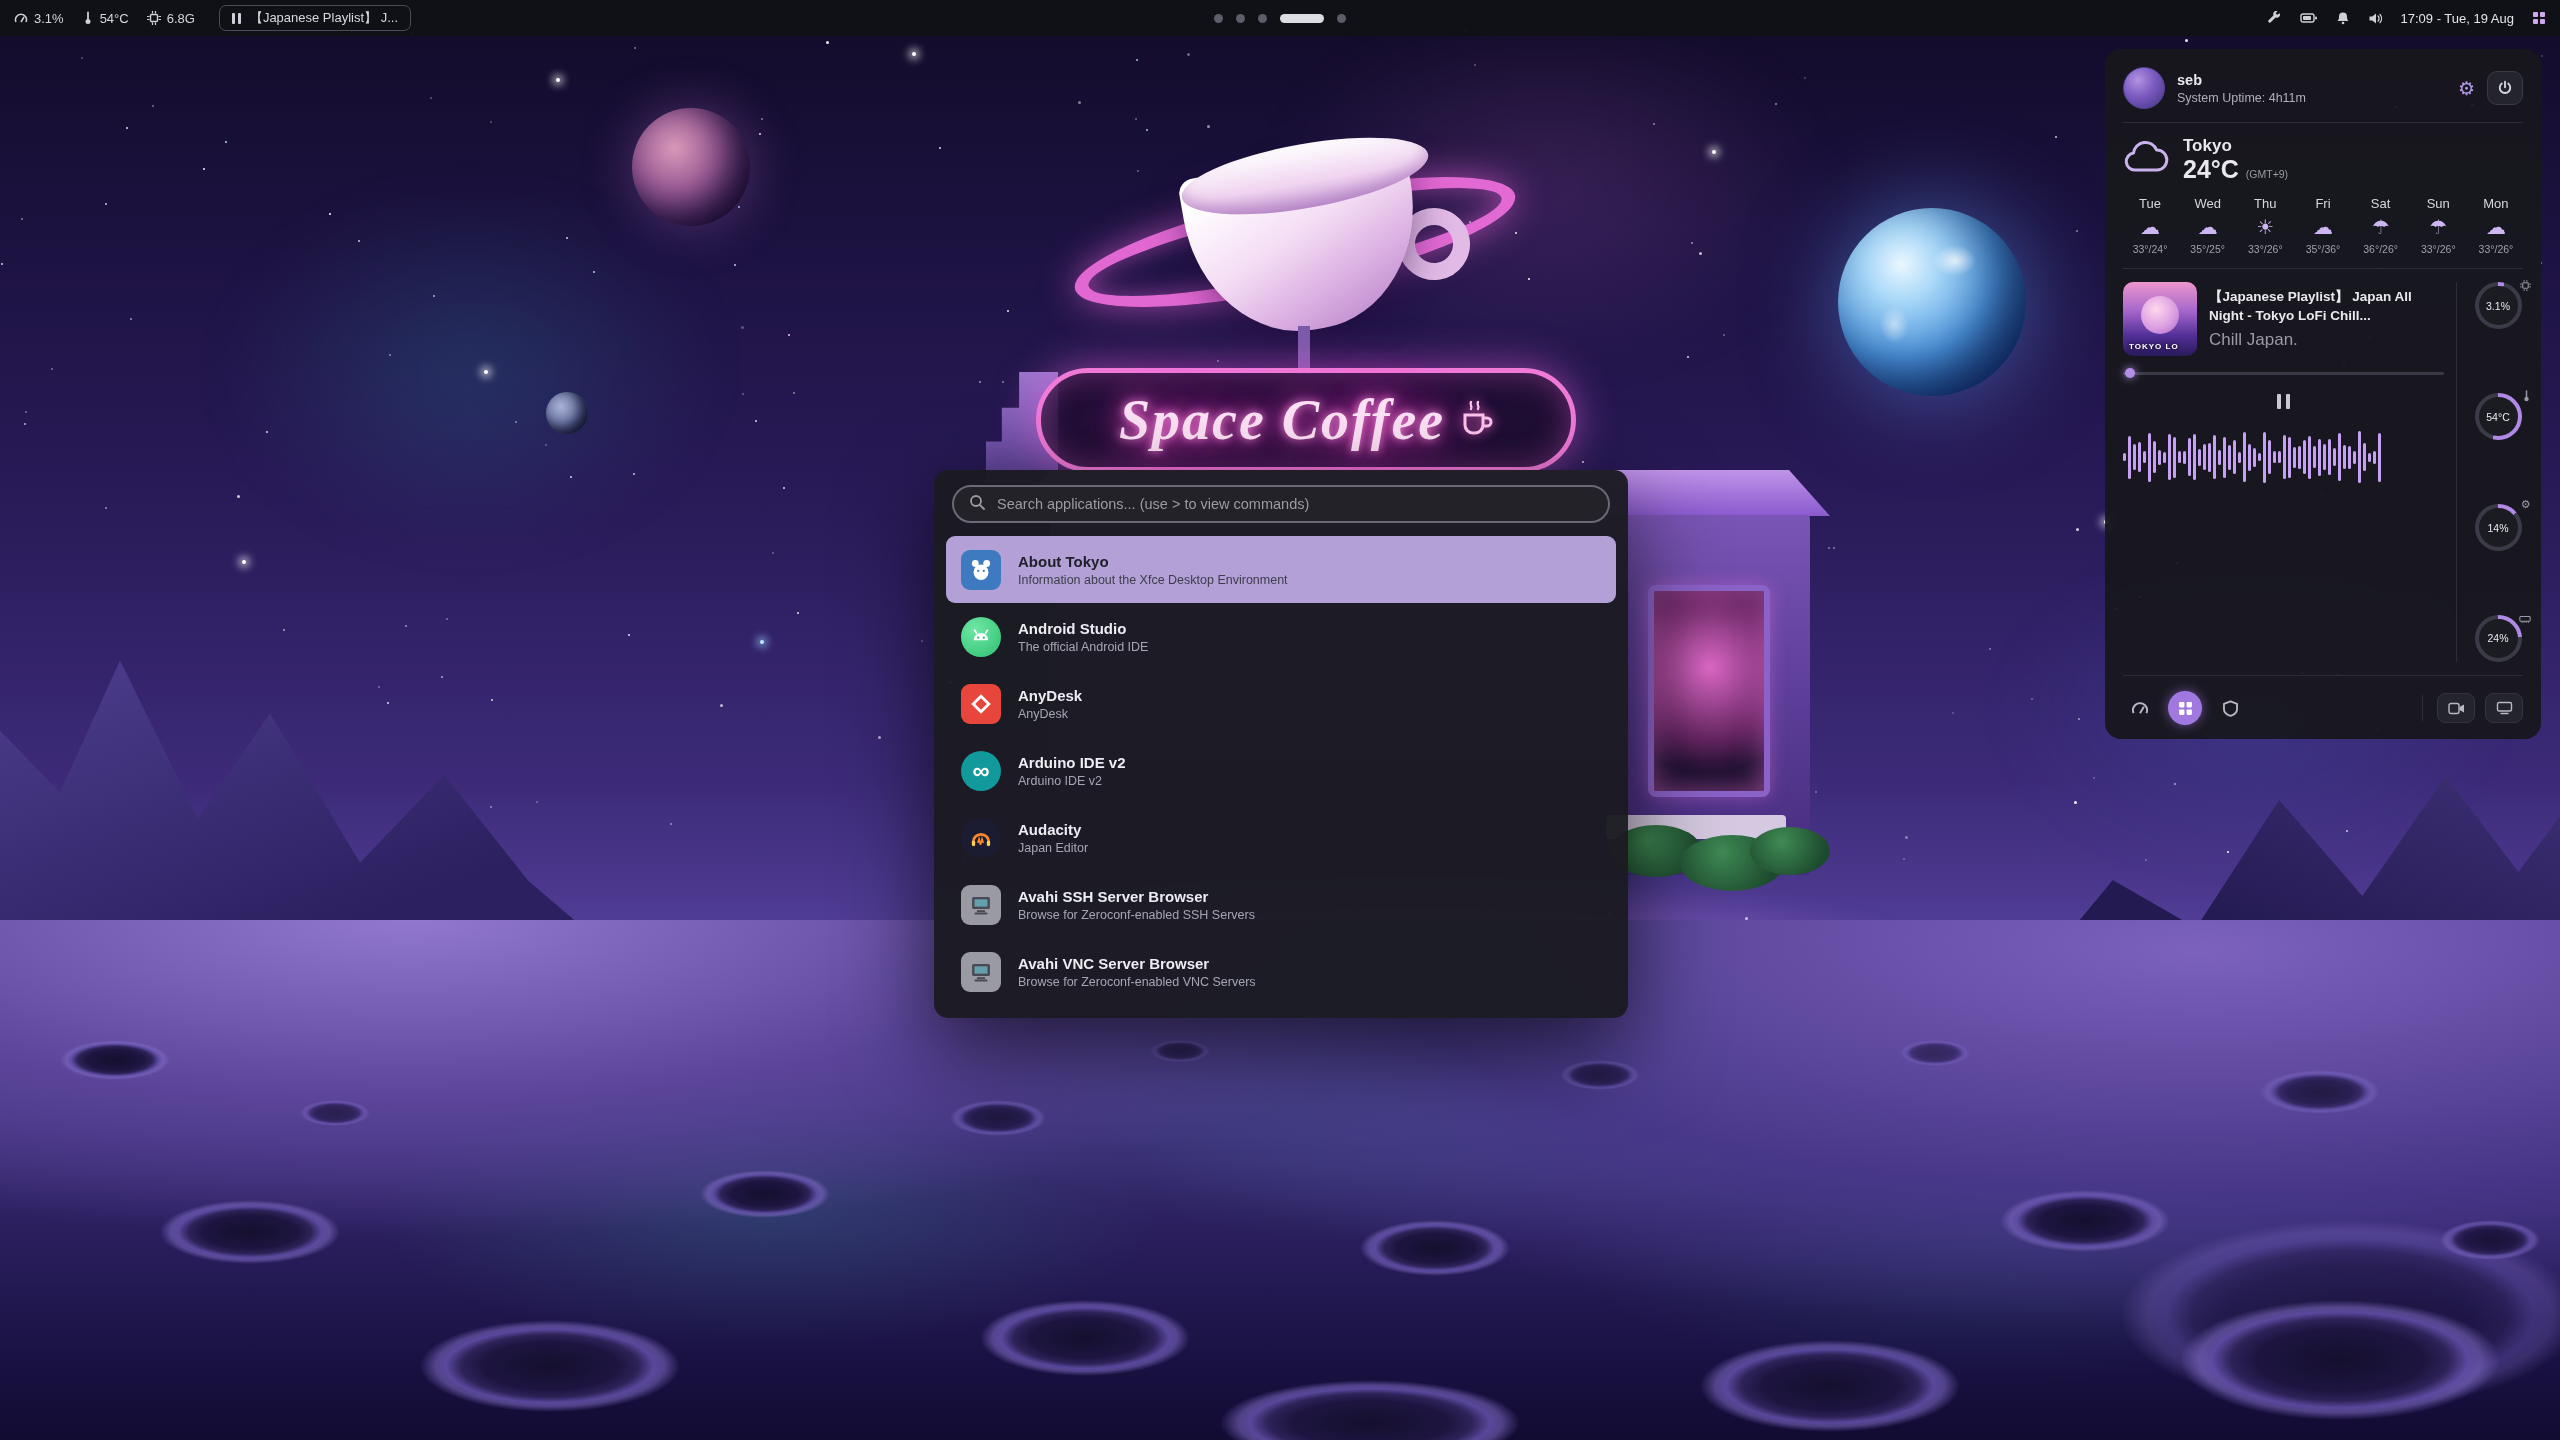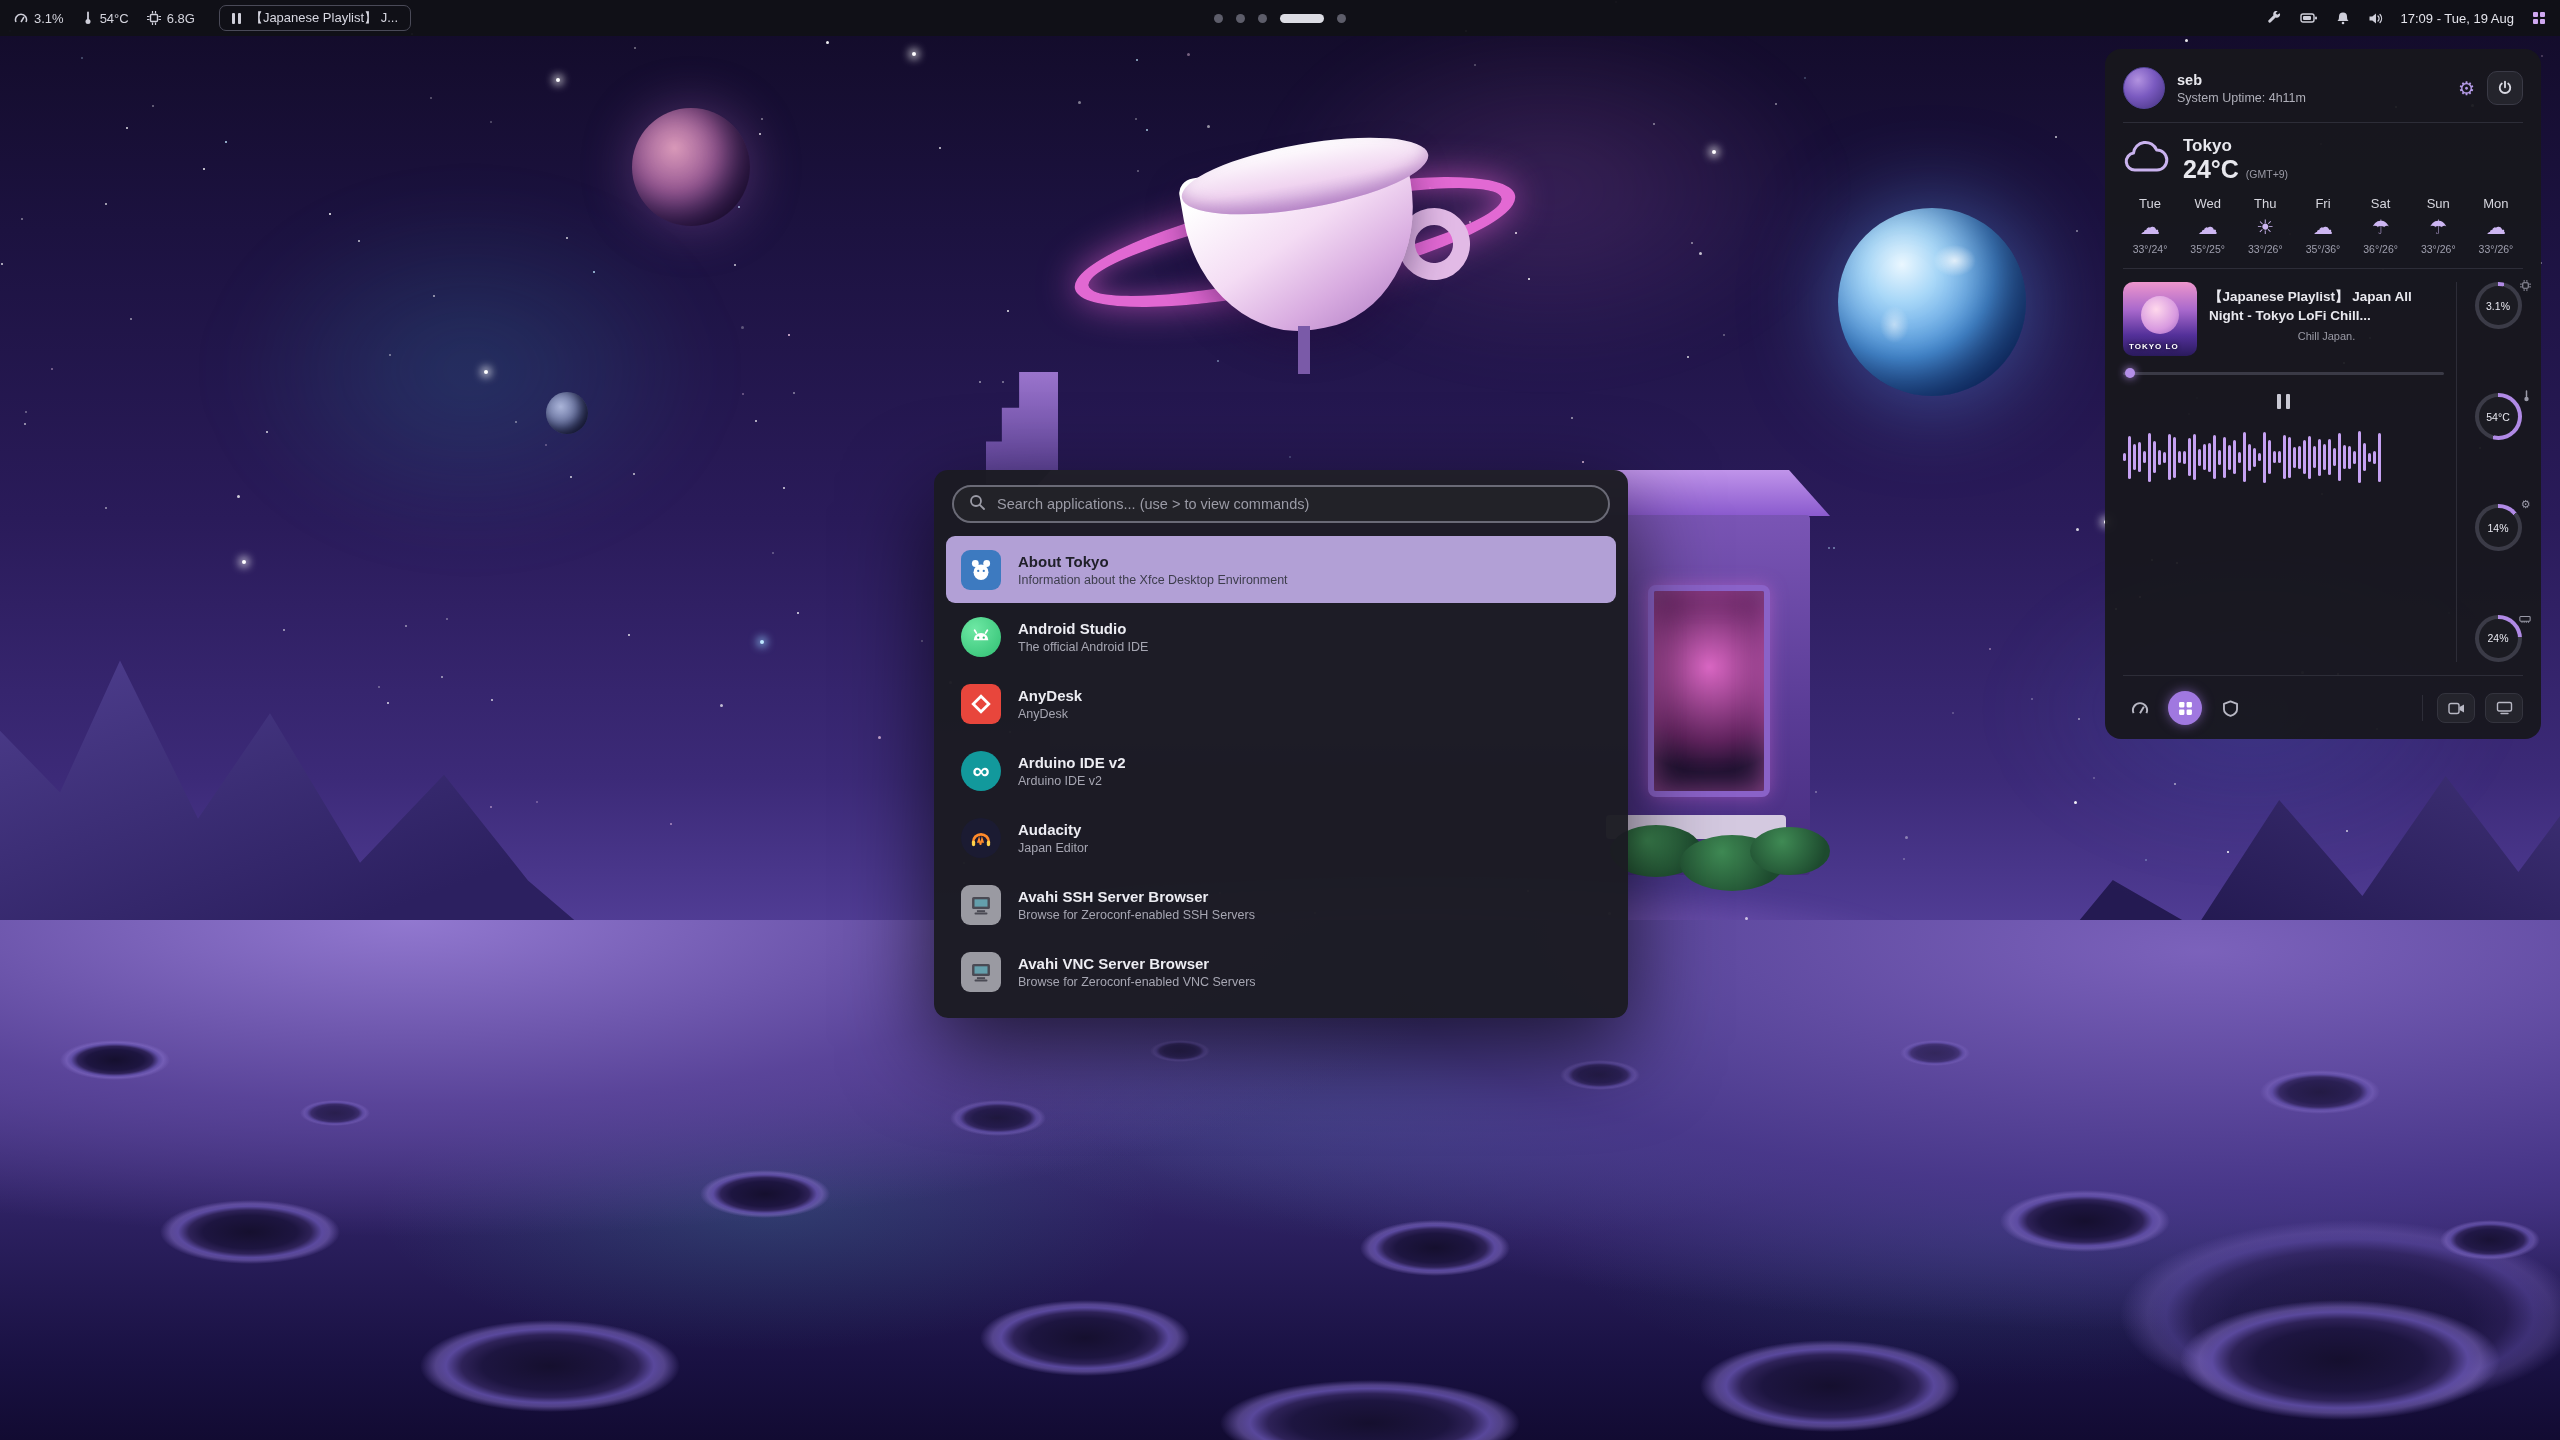--- a/index.html
+++ b/index.html
@@ -172,21 +172,21 @@
   .player-main { flex:1 1 auto; padding-right:12px; display:flex; flex-direction:column; }
   .player-top { display:flex; gap:12px; }
   .album-art { width:74px; height:74px; border-radius:10px; flex:0 0 auto; position:relative; overflow:hidden;
     background:linear-gradient(180deg,#ee96cc 0%, #a868cc 38%, #533099 72%, #2a1a5c 100%); }
   .album-art::before { content:""; position:absolute; left:18px; top:14px; width:38px; height:38px;
     border-radius:50%; background:radial-gradient(circle at 40% 35%, #ffd8ec, #d89ae0 60%, #9a62c0); }
   .art-label { position:absolute; left:6px; bottom:5px; font-size:8px; font-weight:bold;
     color:#fff; letter-spacing:1px; text-shadow:0 0 4px #000; }
   .track-texts { display:flex; flex-direction:column; gap:4px; padding-top:6px; }
   .track-title { font-size:13.5px; font-weight:bold; line-height:1.4; width:235px; }
-  .track-sub { font-size:11px; color:#9a9aa5;text-align:center; }
+  .track-sub { font-size:17px; color:#9a9aa5; }
   .progress { position:relative; height:3px; background:#3a3a46; border-radius:2px; margin-top:16px; }
   .progress-dot { position:absolute; left:2px; top:-4px; width:10px; height:10px; border-radius:50%;
     background:#b48fe8; box-shadow:0 0 8px #b48fe8; }
   .play-controls { display:flex; justify-content:center; margin-top:12px; }
   .pause-btn { display:flex; gap:5px; padding:7px 9px; border-radius:7px; }
   .pause-btn i { width:4px; height:15px; background:#c9c9d4; border-radius:1px; }
   .waveform { height:66px; display:flex; align-items:center; gap:2px; margin-top:8px; }
   .waveform i { width:3px; background:#c5a1f2; border-radius:2px; flex:0 0 auto; }
 
   .gauge-col { flex:0 0 70px; border-left:1px solid #2d2d38; padding-left:13px;
@@ -432,20 +432,30 @@
       <div class="sign-pole"></div>
       <div class="steps"></div>
       <div class="roof"></div>
       <div class="bldg">
         <div class="win-r"></div>
         <div class="planter"></div>
         <div class="bush" style="left:560px; top:310px; width:92px; height:52px;"></div>
         <div class="bush" style="left:630px; top:320px; width:104px; height:56px;"></div>
         <div class="bush" style="left:700px; top:312px; width:80px; height:48px;"></div>
       </div>
+      <div class="neon-sign">
+        <span class="neon-text">Space Coffee</span>
+        <span class="neon-cup-icon">
+          <svg width="34" height="38" viewBox="0 0 34 38">
+            <path d="M6 16h18v10a8 8 0 0 1-8 8h-2a8 8 0 0 1-8-8z" fill="none" stroke="#ffc4ee" stroke-width="3"></path>
+            <path d="M24 19h4a4 4 0 0 1 0 8h-4" fill="none" stroke="#ffc4ee" stroke-width="3"></path>
+            <path d="M12 3c-2 3 2 4 0 7 M19 3c-2 3 2 4 0 7" fill="none" stroke="#ffc4ee" stroke-width="2.4" stroke-linecap="round"></path>
+          </svg>
+        </span>
+      </div>
     </div>
 
     <div class="mtn mtn1"></div>
     <div class="mtn mtn2"></div>
     <div class="ground" id="ground">
         <div class="crater" style="left: 60px; top: 120px; width: 110px; height: 40px; opacity: 1;"></div>
         <div class="crater" style="left: 300px; top: 180px; width: 70px; height: 26px; opacity: 0.7;"></div>
         <div class="crater" style="left: 160px; top: 280px; width: 180px; height: 64px; opacity: 1;"></div>
         <div class="crater" style="left: 420px; top: 400px; width: 260px; height: 92px; opacity: 1;"></div>
         <div class="crater" style="left: 700px; top: 250px; width: 130px; height: 48px; opacity: 1;"></div>

